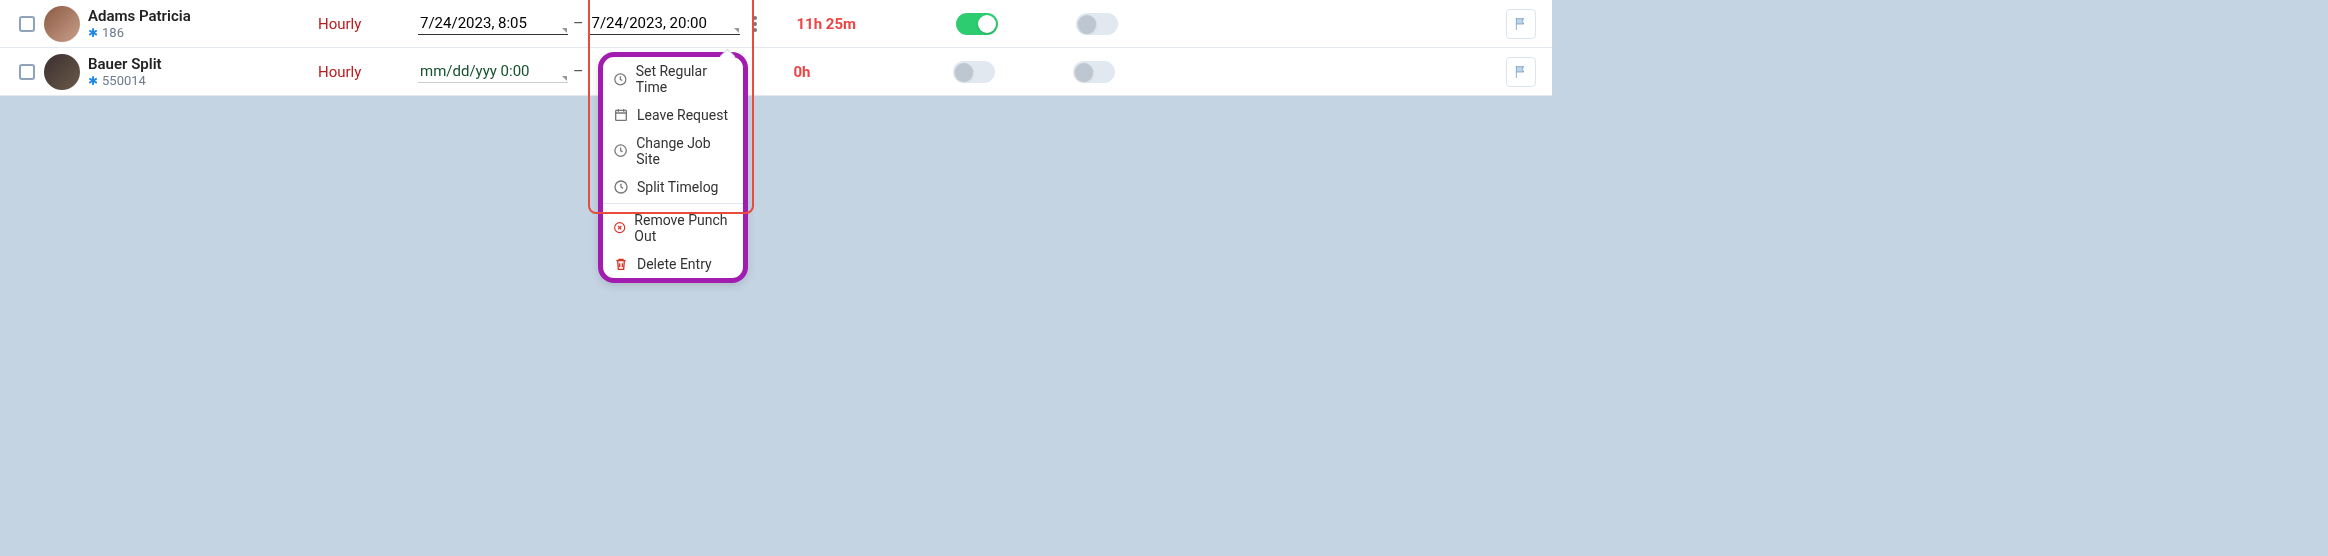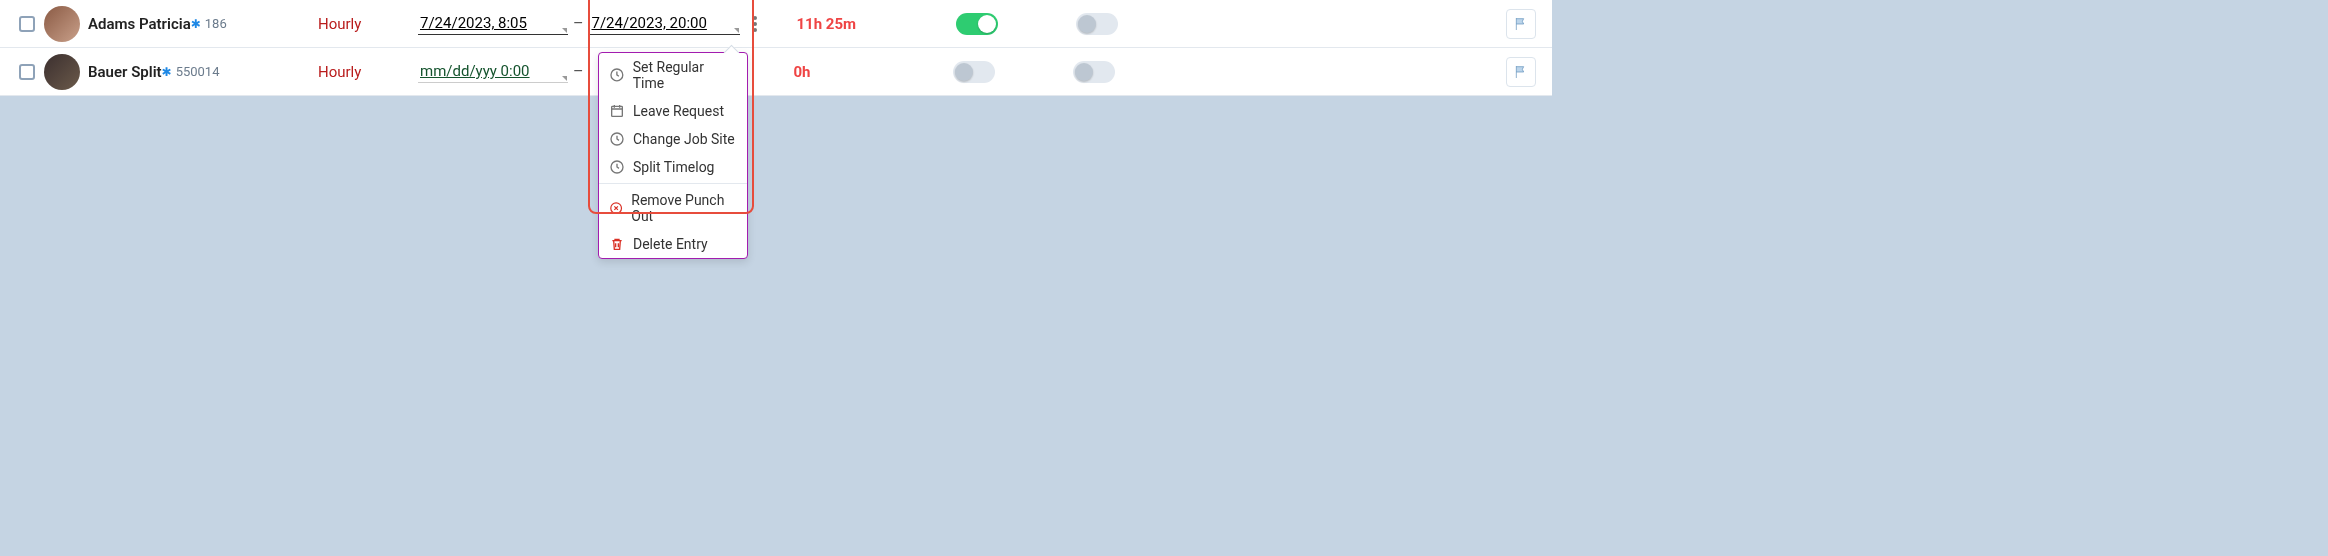--- a/index.html
+++ b/index.html
@@ -28,33 +28,32 @@
   }
   .avatar {
     width: 36px; height:36px; border-radius:50%;
     margin-right: 8px;
     flex-shrink:0;
     background-size: cover;
     background-position: center;
   }
   .avatar.a1 { background: linear-gradient(135deg,#8a5a44,#c9a08a); }
   .avatar.a2 { background: linear-gradient(135deg,#3b2f2f,#6b5a4a); }
-  .name-block { display:flex; flex-direction:row; width: 230px; text-align: right; }
+  .name-block { display:flex; flex-direction:column; width: 230px; }
   .emp-name { font-size: 15px; font-weight: 600; color:#222; }
   .emp-sub { display:flex; align-items:center; gap:4px; font-size:13px; color:#6b7b8c; }
   .star-icon { color:#1e88e5; font-size:12px; }
   .paytype-cell { width: 100px; font-size:15px; color:#b91c1c; }
   .time-input {
     width: 150px;
     border: none;
     border-bottom: 1px solid #333;
     font-size: 15px;
     padding: 2px 2px;
     position: relative;
-    text-decoration: underline;
   }
   .time-input.placeholder { color:#14532d; border-bottom-color:#ccc; }
   .time-cell { display:flex; align-items:center; gap:4px; position:relative; }
   .dash { margin:0 6px; color:#555; }
   .tri {
     width:0;height:0;
     border-left:5px solid transparent;
     border-top:5px solid #999;
     display:inline-block;
     margin-left:-10px; margin-top:14px;
@@ -80,22 +79,22 @@
     display:flex; align-items:center; justify-content:center;
     background:#fff;
   }
   .flag-btn svg { width:16px; height:16px; stroke:#5b8db8; fill:#bcd5eb; }
   .dropdown {
     position:absolute;
     top:40px;
     left:500px;
     width:150px;
     background:#fff;
-    border:1px solid #a21caf;
-    border-radius:4px;
+    border:5px solid #a21caf;
+    border-radius:16px;
     box-shadow:0 3px 8px rgba(0,0,0,0.12);
     z-index:50;
     font-size:14px;
   }
   .dropdown::before{
     content:"";
     position:absolute;
     top:-6px; right:10px;
     width:10px; height:10px;
     background:#fff;

